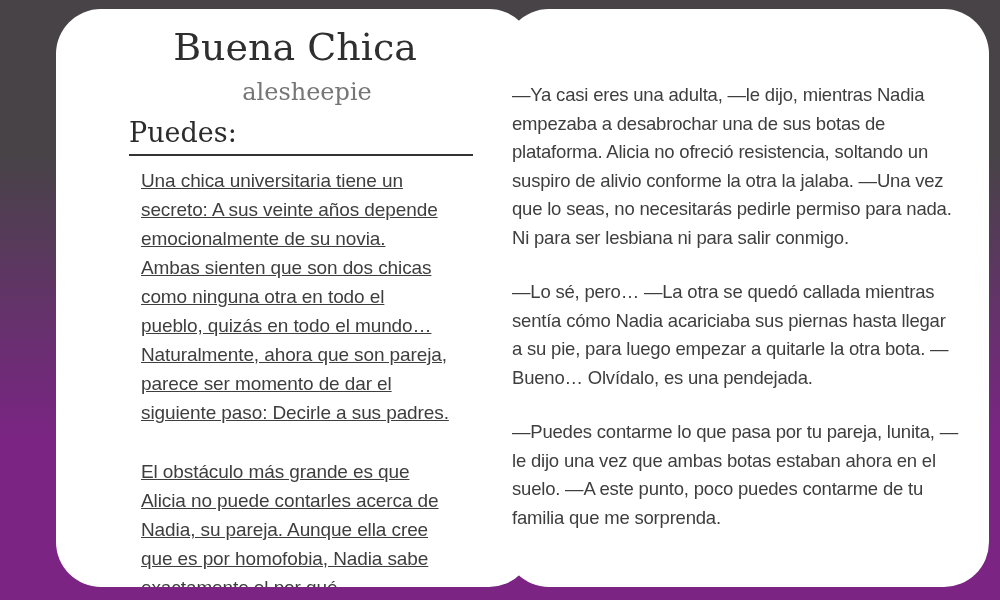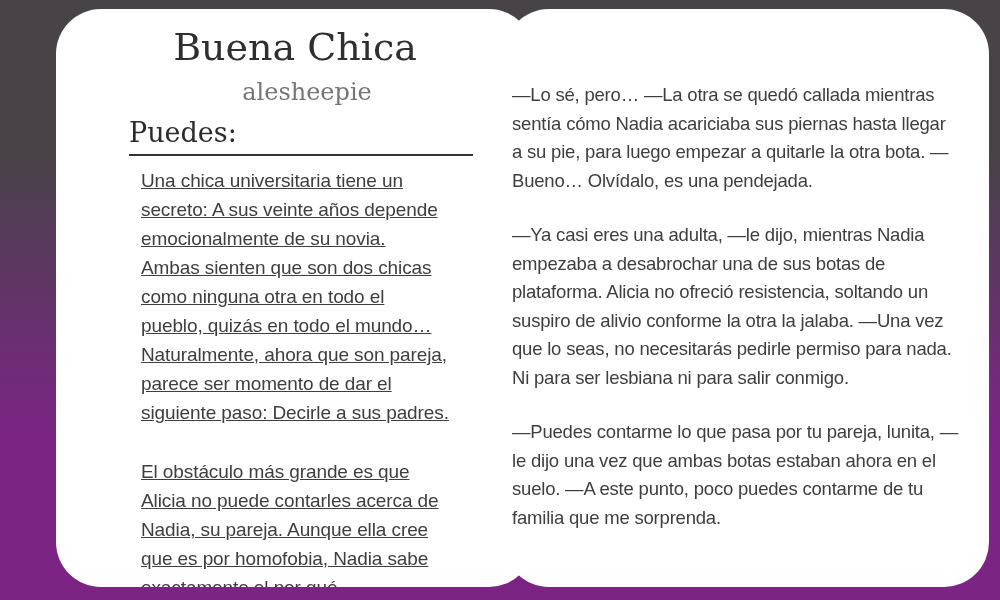--- a/index.html
+++ b/index.html
@@ -106,30 +106,30 @@
       <p>El obstáculo más grande es que
 Alicia no puede contarles acerca de
 Nadia, su pareja. Aunque ella cree
 que es por homofobia, Nadia sabe
 exactamente el por qué.</p>
     </div>
   </div>
 
   <div class="card right">
     <div class="body-block">
-      <p>—Lo sé, pero… —La otra se quedó callada mientras
-sentía cómo Nadia acariciaba sus piernas hasta llegar
-a su pie, para luego empezar a quitarle la otra bota. —
-Bueno… Olvídalo, es una pendejada.</p>
       <p>—Ya casi eres una adulta, —le dijo, mientras Nadia
 empezaba a desabrochar una de sus botas de
 plataforma. Alicia no ofreció resistencia, soltando un
 suspiro de alivio conforme la otra la jalaba. —Una vez
 que lo seas, no necesitarás pedirle permiso para nada.
 Ni para ser lesbiana ni para salir conmigo.</p>
+      <p>—Lo sé, pero… —La otra se quedó callada mientras
+sentía cómo Nadia acariciaba sus piernas hasta llegar
+a su pie, para luego empezar a quitarle la otra bota. —
+Bueno… Olvídalo, es una pendejada.</p>
       <p>—Puedes contarme lo que pasa por tu pareja, lunita, —
 le dijo una vez que ambas botas estaban ahora en el
 suelo. —A este punto, poco puedes contarme de tu
 familia que me sorprenda.</p>
     </div>
   </div>
 
 </div>
 
 </body></html>

